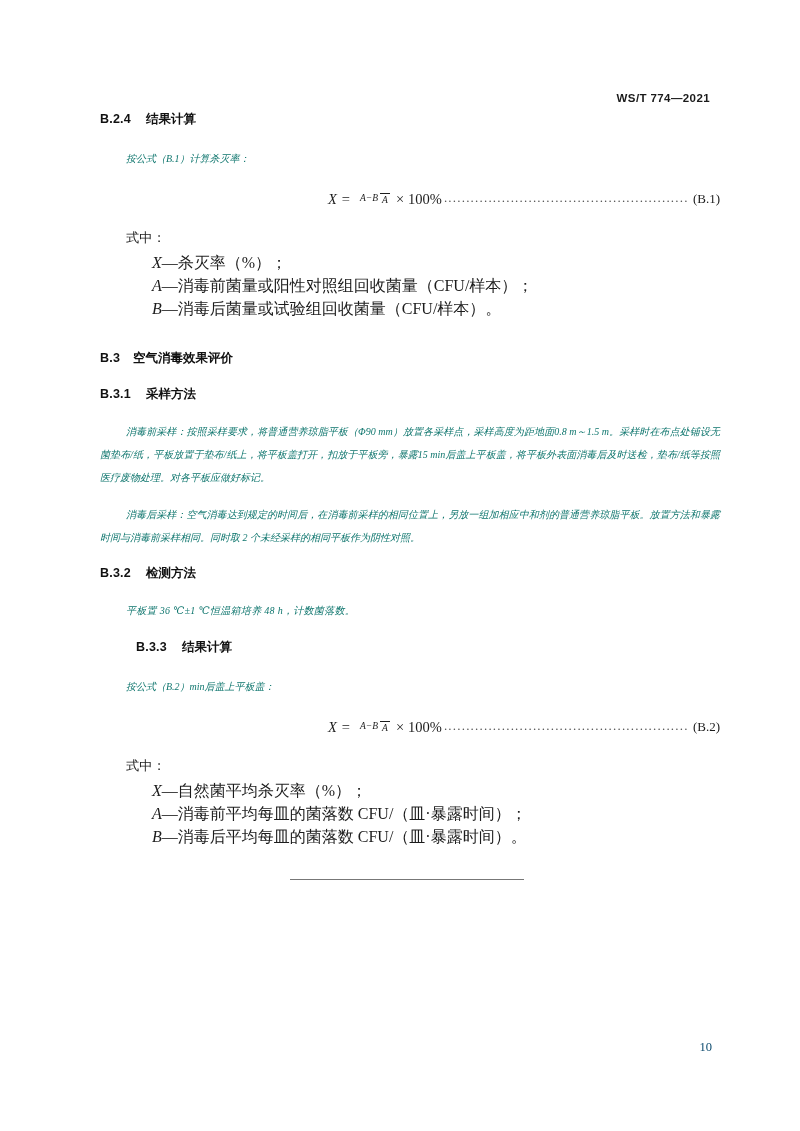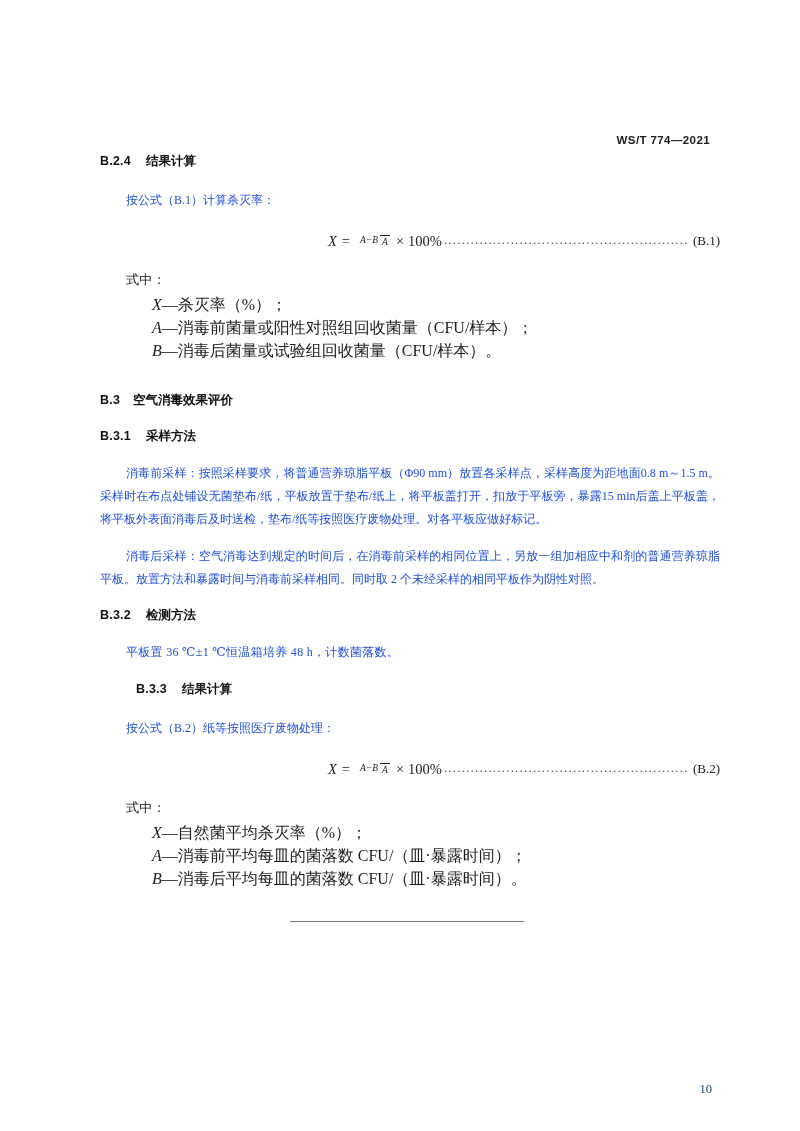--- a/index.html
+++ b/index.html
@@ -13,21 +13,20 @@
     position: relative;
     font-family: "Liberation Serif", "DejaVu Serif", serif;
     color: #1c1c1c;
     overflow: hidden;
   }
   .page {
     position: absolute;
     left: 0; top: 0;
     width: 800px;
     height: 818px;
-    margin-top: 42px;
   }
 
   
   .std-header {
     position: absolute;
     top: 92px;
     right: 90px;
     font-family: "Liberation Sans", "DejaVu Sans", sans-serif;
     font-size: 11.5px;
     font-weight: 700;
@@ -59,25 +58,26 @@
 
   .h-b24  { margin: 0 0 20px 0; }
   .h-b3   { margin: 0 0 21px 0; }
   .h-b31  { margin: 0 0 18px 0; }
   .h-b32  { margin: 0 0 18px 0; }
   .h-b33  { margin: 0 0 20px 0; padding-left: 36px; }
 
   
   p {
     margin: 0;
-    font-size: 12px;
+    font-size: 10px;
     line-height: 23px;
     text-align: justify;
     text-justify: inter-ideograph;
-    color: #1d4ed8;
+    color: #0f766e;
+    font-style: italic;
   }
   .indent { text-indent: 26px; }
   .lead   { margin-bottom: 17px; }
   .para   { margin-bottom: 14px; }
 
   
   .shizhong { margin: 0 0 2px 26px; font-size: 13.2px; line-height: 23px; }
   .deflist  { margin: 0 0 0 52px; }
   .deflist .defline {
     font-size: 16px;
@@ -213,21 +213,21 @@
     <div class="clause h-b32">
       <span class="num">B.3.2</span><span class="sp-l"></span><span>检测方法</span>
     </div>
 
     <p class="indent" style="margin-bottom:18px; letter-spacing:0.3px;">平板置 36 ℃±1 ℃恒温箱培养 48 h，计数菌落数。</p>
 
     <div class="clause h-b33">
       <span class="num">B.3.3</span><span class="sp-l"></span><span>结果计算</span>
     </div>
 
-    <p class="indent lead">按公式（B.2）纸等按照医疗废物处理：</p>
+    <p class="indent lead">按公式（B.2）min后盖上平板盖：</p>
 
     <div class="formula-row">
       <span class="formula-spacer"></span>
       <span class="formula">
         <span class="var">X</span>
         <span class="eq">=</span>
         <span class="frac">
           <span class="numer">A−B</span>
           <span class="denom">A</span>
         </span>

